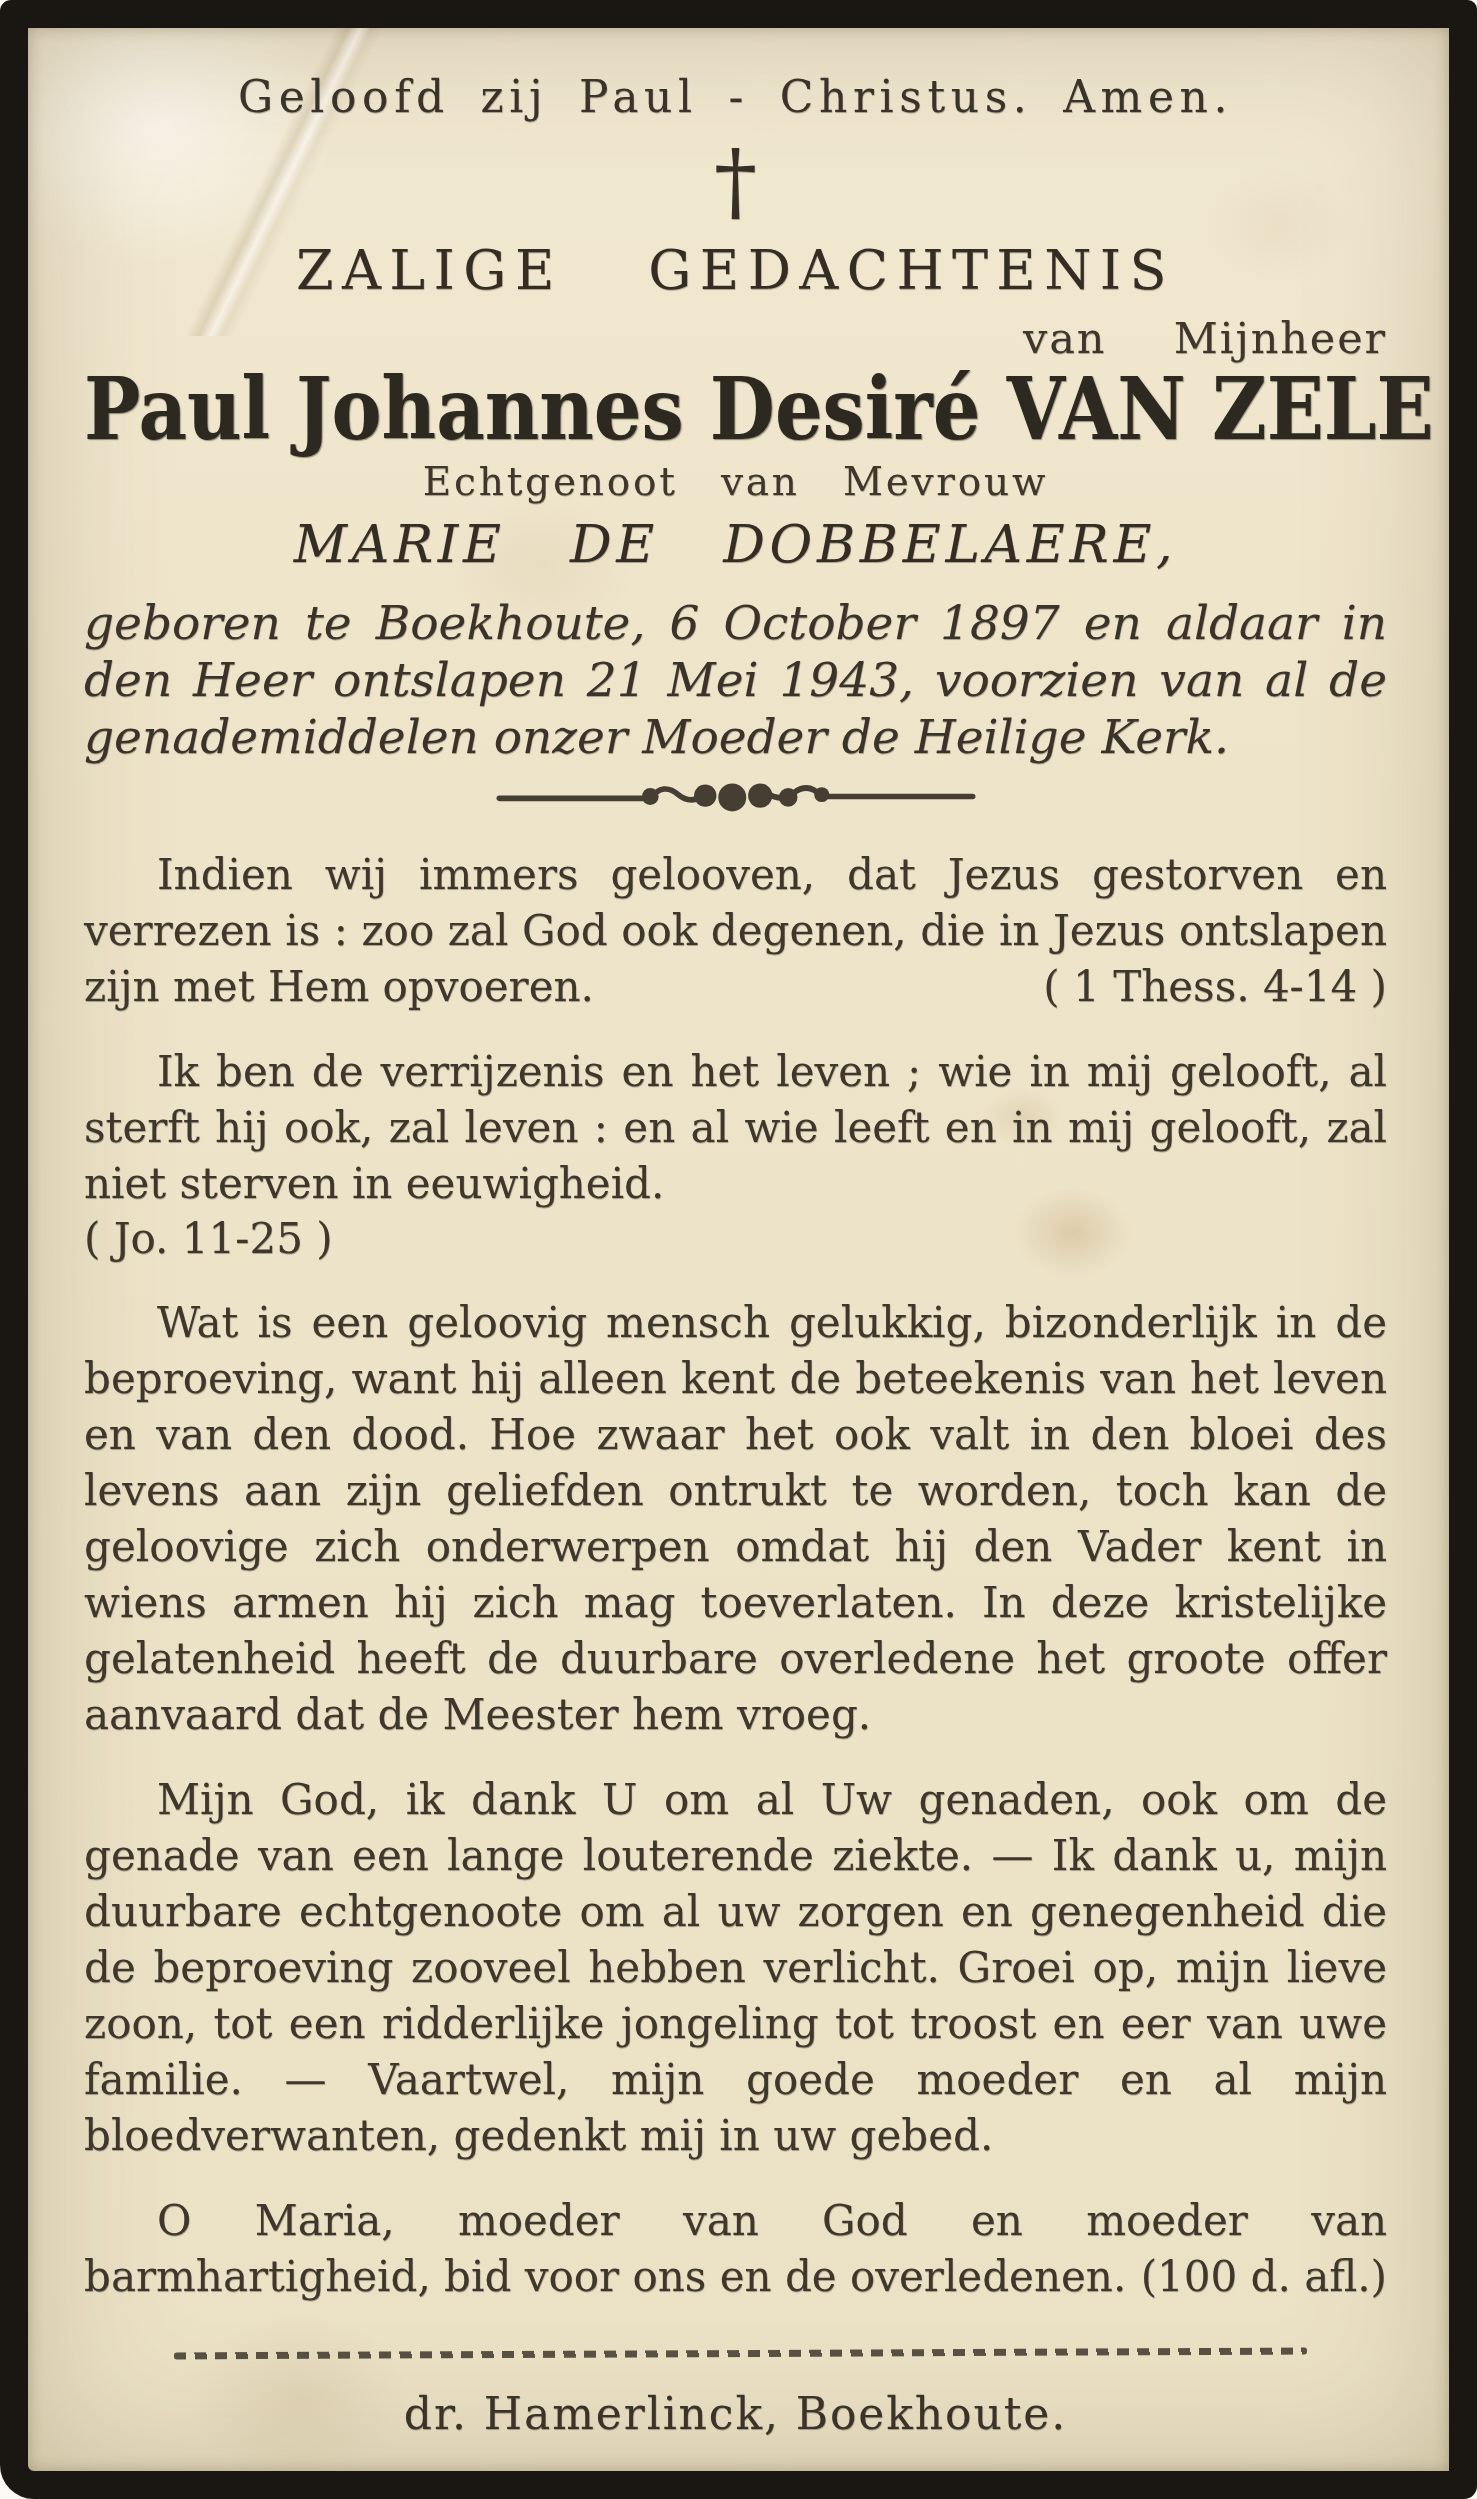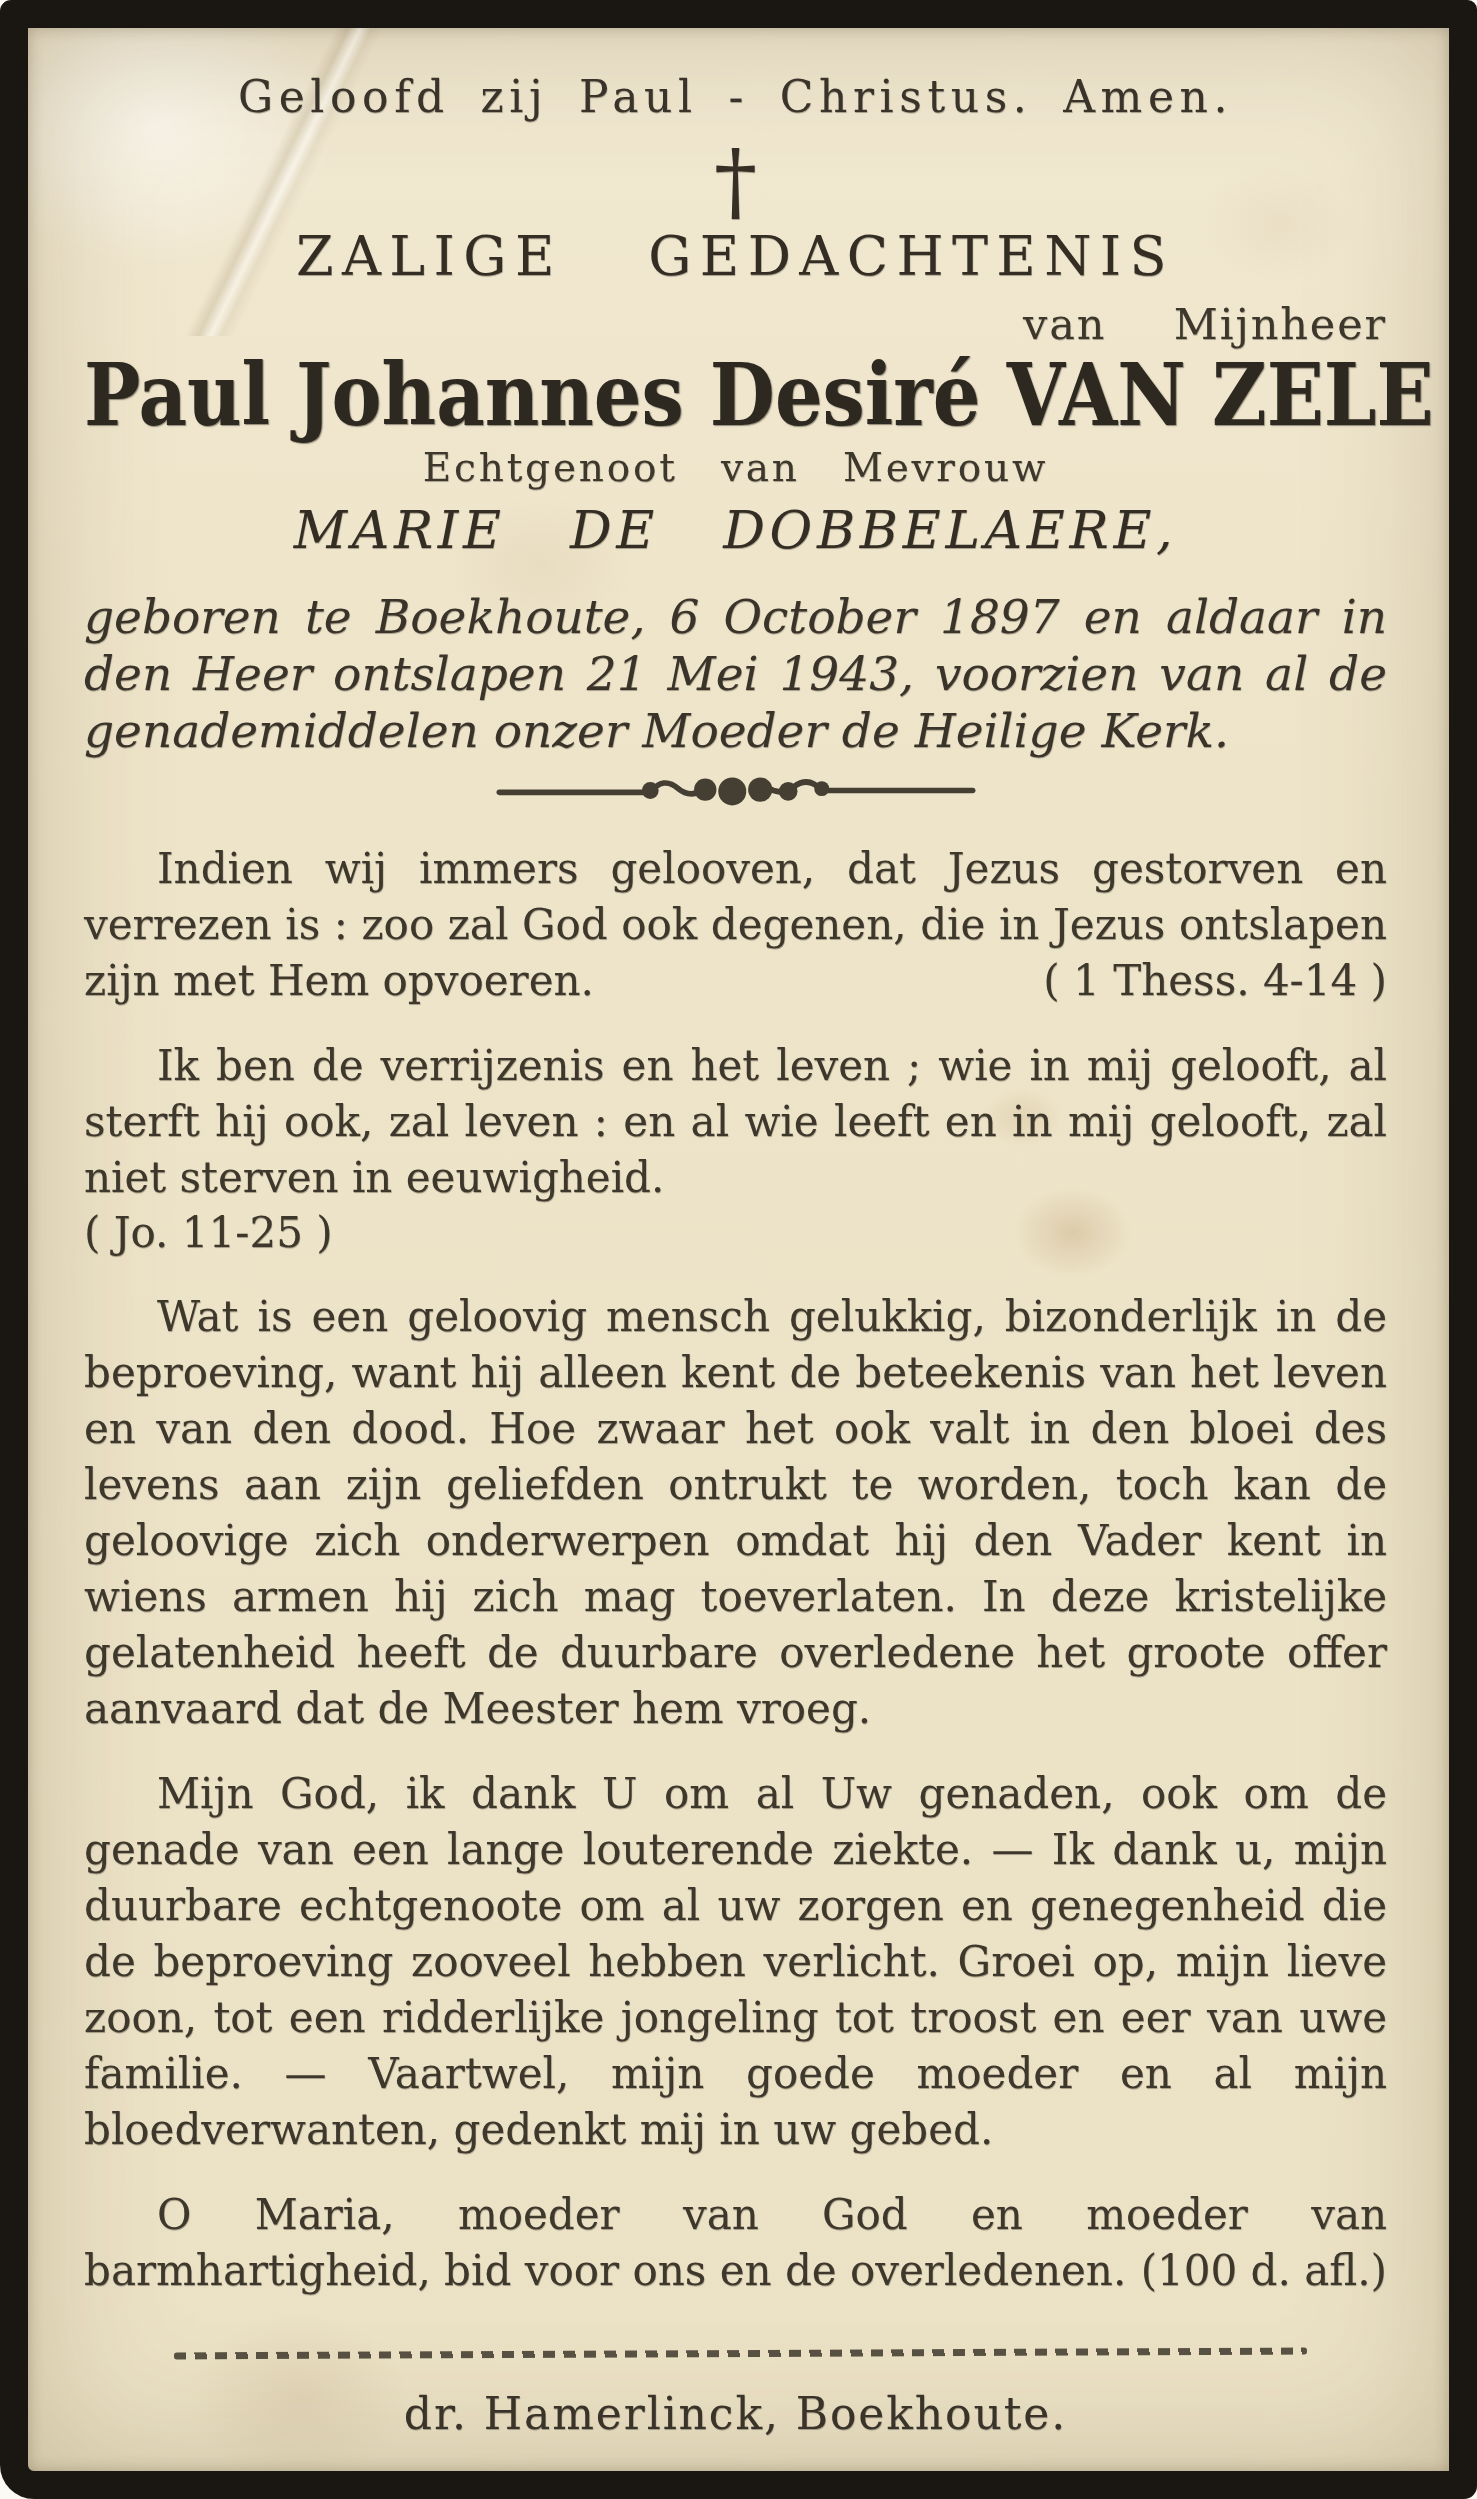--- a/index.html
+++ b/index.html
@@ -50,21 +50,21 @@
   }
   .cross {
     text-align: center;
     font-size: 86px; line-height: 90px;
     margin-top: 13px;
     color: #352f26;
   }
   .memorial-title {
     text-align: center;
     font-size: 54px; line-height: 62px;
-    margin-top: 0;
+    margin-top: 14px;
     letter-spacing: 8.4px; word-spacing: 60px;
     color: #332d24;
   }
   .of-line {
     text-align: right;
     font-size: 43px; line-height: 50px;
     margin-top: 11.2px;
     letter-spacing: 1.9px; word-spacing: 52px;
   }
   .name {
@@ -86,21 +86,21 @@
   }
   .spouse-name {
     text-align: center;
     font-size: 52px; line-height: 60px;
     margin-top: 7.5px;
     letter-spacing: 4.7px; word-spacing: 43px;
     color: #332d24;
     font-style: italic;
   }
   .vitals {
-    margin-top: 28px;
+    margin-top: 20px;
     font-style: italic;
     font-size: 47px; line-height: 57px;
     text-align: justify;
     color: #39332a;
   }
   .ornament { text-align: center; margin-top: 11.2px; }
   .ornament svg { width: 504px; height: 41px; }
   .para {
     font-size: 42px; line-height: 56px;
     text-align: justify;

